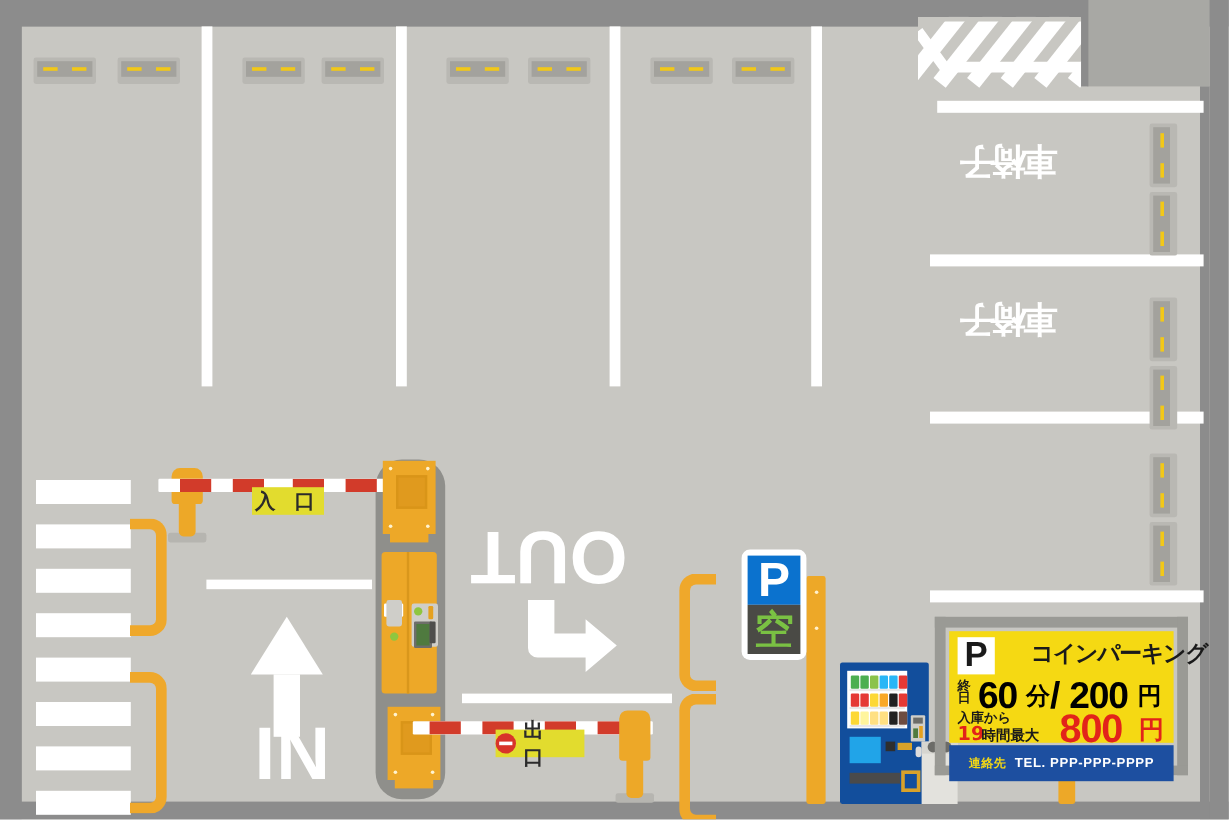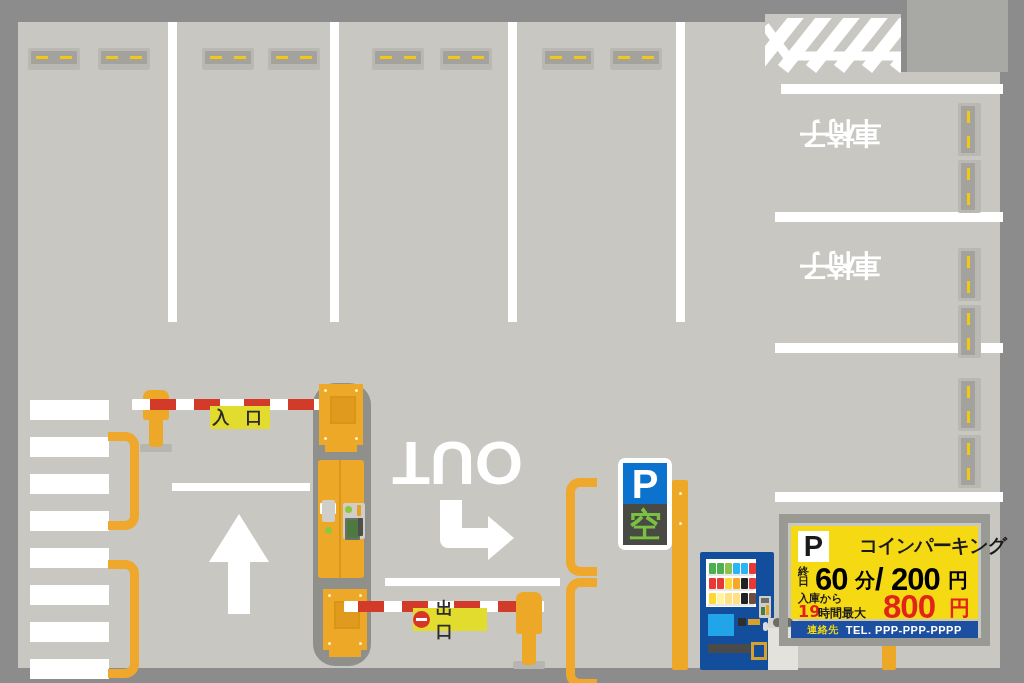--- a/index.html
+++ b/index.html
@@ -318,20 +318,21 @@
   <div class="rail" style="left:108px;top:432px;width:22px;height:80px;"></div>
   <div class="rail" style="left:108px;top:560px;width:22px;height:100px;"></div>
   <div class="rail-l" style="left:566px;top:478px;width:22px;height:80px;"></div>
   <div class="rail-l" style="left:566px;top:578px;width:22px;height:92px;"></div>
 
   <div class="paint" style="left:172px;top:483px;width:138px;height:8px;"></div>
   <div class="paint" style="left:385px;top:578px;width:175px;height:8px;"></div>
 
   <div class="in-arrow-shaft" style="left:228px;top:562px;width:22px;height:52px;"></div>
   <div class="in-arrow-head" style="left:209px;top:514px;"></div>
+  <div class="in-label" style="left:212px;top:598px;">IN</div>
 
   <div class="out-label" style="left:392px;top:432px;">OUT</div>
   <div style="position:absolute;left:430px;top:498px;width:90px;height:62px;">
     <svg width="90" height="62" viewBox="0 0 90 62">
       <path d="M10 2 h22 v28 h26 v-12 l26 22 -26 22 v-12 H18 A8 8 0 0 1 10 42 Z" fill="#ffffff"></path>
     </svg>
   </div>
 
   <div class="island" style="left:313px;top:383px;width:58px;height:283px;"></div>
 
@@ -477,19 +478,19 @@
       <div class="bd-big" style="left:100px;top:38px;font-size:31px;">200</div>
       <div class="bd-big bd-yen" style="left:157px;top:44px;font-size:20px;">円</div>
 
       <div class="bd-r1" style="left:7px;top:67px;font-size:11px;">入庫から</div>
       <div class="bd-r1 bd-red" style="left:7px;top:78px;font-size:16px;">19</div>
       <div class="bd-r1" style="left:27px;top:81px;font-size:12px;">時間最大</div>
       <div class="bd-big bd-red" style="left:92px;top:64px;font-size:33px;">800</div>
       <div class="bd-big bd-red bd-yen" style="left:158px;top:72px;font-size:21px;">円</div>
     </div>
 
-    <div class="blue" style="left:12px;top:107px;width:187px;height:17px;">
+    <div class="blue" style="left:12px;top:107px;width:187px;height:30px;">
       <span class="bd-contact">連絡先</span>
       <span class="bd-tel">TEL. PPP-PPP-PPPP</span>
     </div>
   </div>
 
 </div>
 
 </body></html>

